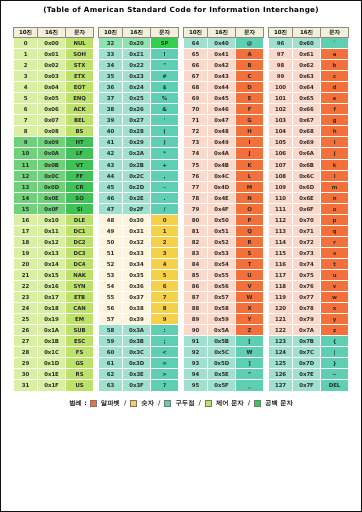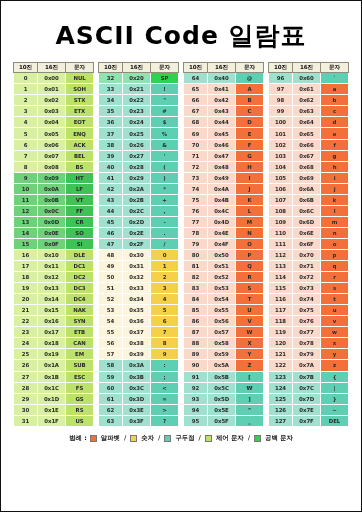--- a/index.html
+++ b/index.html
@@ -116,21 +116,21 @@
     vertical-align:middle;
   }
   .legend .sep{color:#333;margin:0 1px;}
   .legend .lbl{margin-left:1px;}
 </style>
 </head>
 <body>
 
 <div class="page">
 
-  <h1 class="title">ASCII Code 일람표</h1>
+  <p class="subtitle">(Table of American Standard Code for Information Interchange)</p>
 
   <div class="tables" id="tables">
       <table class="ascii">
         <colgroup>
           <col class="c-dec">
           <col class="c-hex">
           <col class="c-chr">
         </colgroup>
         <thead>
           <tr>

